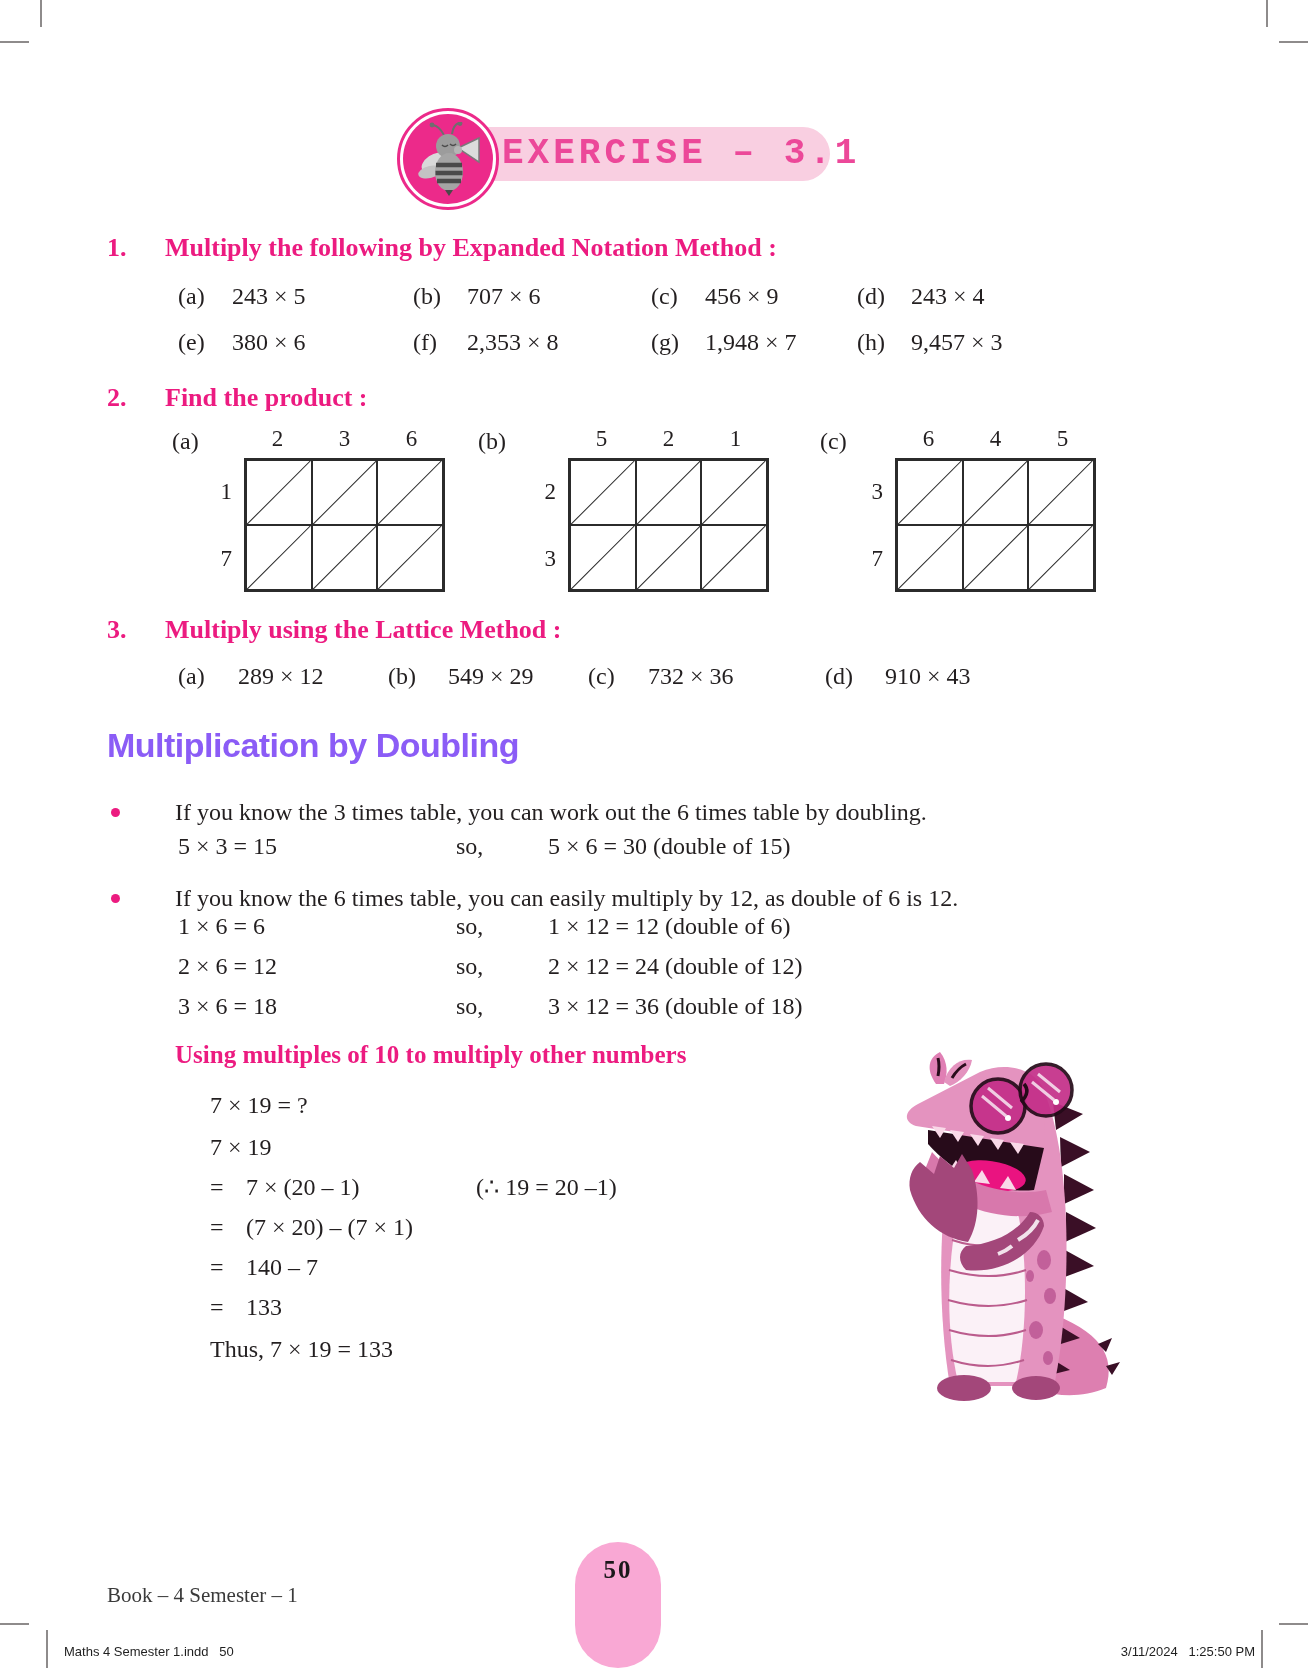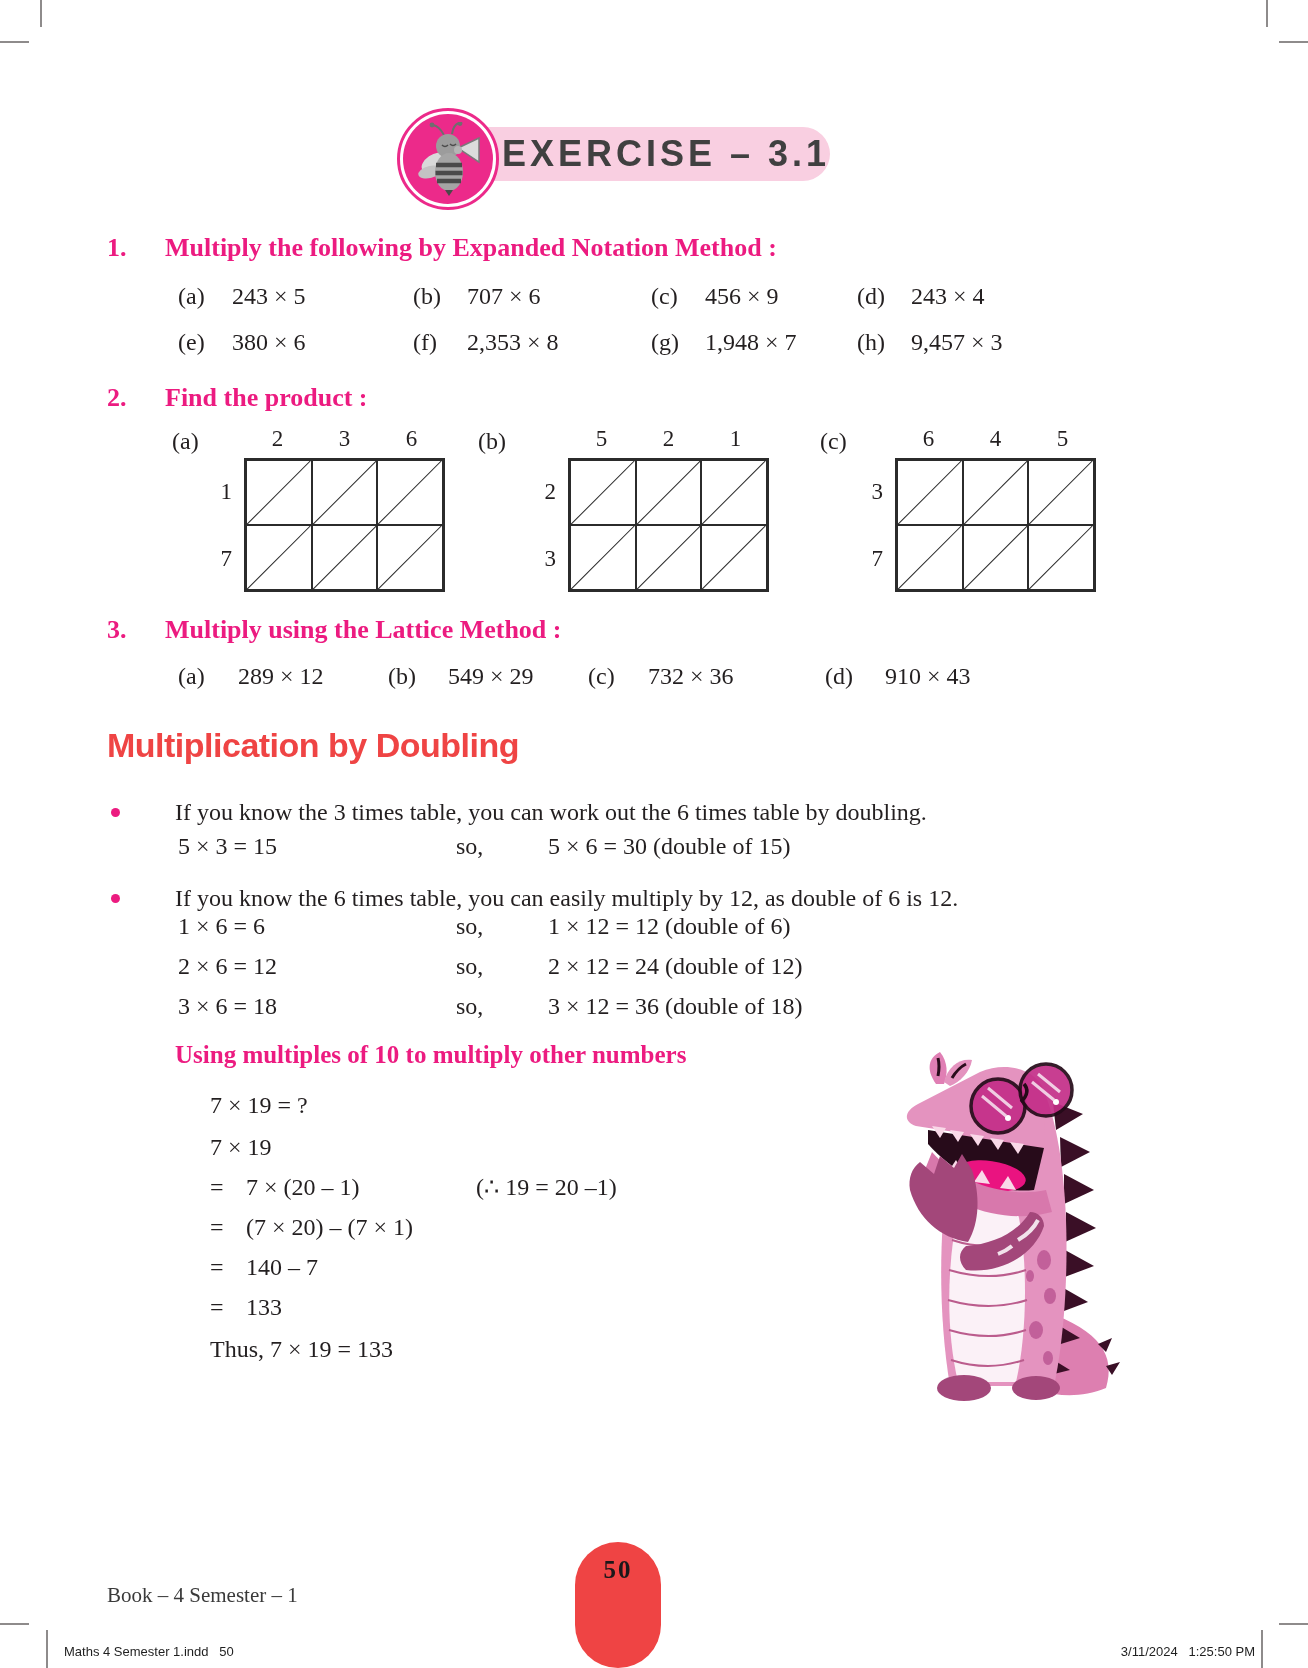--- a/index.html
+++ b/index.html
@@ -6,22 +6,22 @@
   #page{position:relative;width:1308px;height:1668px;background:#ffffff;overflow:hidden;
         font-family:"Liberation Serif",serif;color:#231f20;}
 
   
   .cm{position:absolute;background:#8e8b8b;}
 
   
   .banner{position:absolute;left:432px;top:127px;width:398px;height:54px;
           background:#f9cfe1;border-radius:27px;}
   .banner-title{position:absolute;left:502px;top:128px;width:316px;height:52px;line-height:52px;
-          text-align:center;font-family:Liberation Sans, sans-serif;font-weight:bold;
-          font-size:36px;letter-spacing:4px;color:#404040;white-space:nowrap;}
+          text-align:center;font-family:Liberation Mono, monospace;font-weight:bold;
+          font-size:36px;letter-spacing:4px;color:#ec4899;white-space:nowrap;}
   .badge{position:absolute;left:397px;top:108px;width:90px;height:90px;border-radius:50%;
          border:3px solid #ec2a8a;background:#ffffff;padding:3px;box-sizing:content-box;}
   .badge-inner{width:90px;height:90px;border-radius:50%;background:#ec2a8a;
          display:flex;align-items:center;justify-content:center;}
 
   
   .qrow{position:absolute;left:107px;display:flex;font-weight:bold;font-size:26px;color:#ec1b80;}
   .qnum{width:58px;}
   
   .igrid{position:absolute;left:178px;display:grid;font-size:24px;line-height:27px;}
@@ -43,35 +43,35 @@
   .cdigit{align-self:end;text-align:center;padding-bottom:6px;}
   .rdigit{display:flex;align-items:center;justify-content:flex-end;padding-right:12px;}
   .lbox{grid-area:2/2/4/5;border:2.5px solid #2b2b2b;display:grid;
         grid-template-columns:repeat(3,1fr);grid-template-rows:repeat(2,1fr);}
   .lcell{position:relative;border:1px solid #2b2b2b;overflow:hidden;}
   .lcell::before{content:"";position:absolute;left:0;bottom:-1px;width:142%;height:0;
         border-top:1.7px solid #2b2b2b;transform-origin:0 100%;transform:rotate(-45deg);}
 
   
   .sec-head{position:absolute;left:107px;top:726px;font-family:"Liberation Sans",sans-serif;
-        font-weight:bold;font-size:34px;color:#ef4444;letter-spacing:-0.5px;}
+        font-weight:bold;font-size:34px;color:#8b5cf6;letter-spacing:-0.5px;}
   .bullet{position:absolute;left:175px;font-size:24px;line-height:28px;margin-top:12px;}
   .bullet::before{content:"";position:absolute;left:-64px;top:10px;width:9px;height:9px;
         border-radius:50%;background:#ec1b80;}
   .prow{position:absolute;left:178px;display:grid;grid-template-columns:278px 92px auto;
         font-size:24px;line-height:28px;row-gap:12px;}
   .subhead{position:absolute;left:175px;top:1041px;font-weight:bold;font-size:25px;color:#ec1b80;text-align:center;}
   .exline{position:absolute;left:210px;font-size:24px;line-height:28px;}
   .steps{position:absolute;left:210px;top:1173px;display:grid;
          grid-template-columns:36px 230px auto;font-size:24px;line-height:28px;row-gap:12px;}
 
   
   .book-label{position:absolute;left:107px;top:1583px;font-size:21px;color:#3a3a3a;}
   .page-pill{position:absolute;left:575px;top:1542px;width:86px;height:126px;border-radius:43px;
-        background:#ef4444;text-align:center;}
+        background:#f9a8d4;text-align:center;}
   .page-num{display:inline-block;margin-top:14px;font-weight:bold;font-size:25px;
         letter-spacing:2px;color:#1b181a;}
   .imprint{position:absolute;top:1644px;font-family:"Liberation Sans",sans-serif;
         font-size:13px;color:#1f1f1f;white-space:pre;}
   .imp-l{left:64px;} .imp-r{right:53px;text-align:left;}
 
   .croc{position:absolute;left:848px;top:1012px;width:272px;height:392px;}
 </style>
 </head>
 <body>

